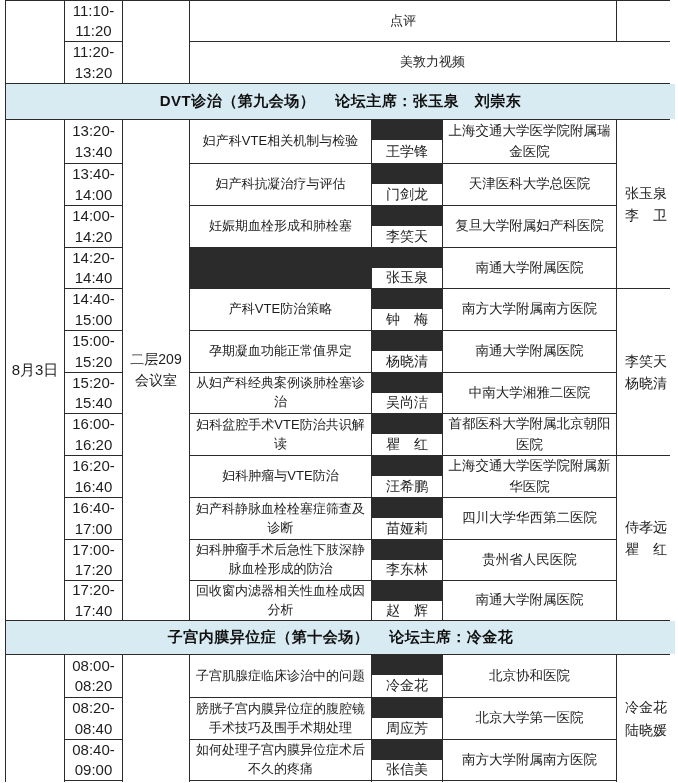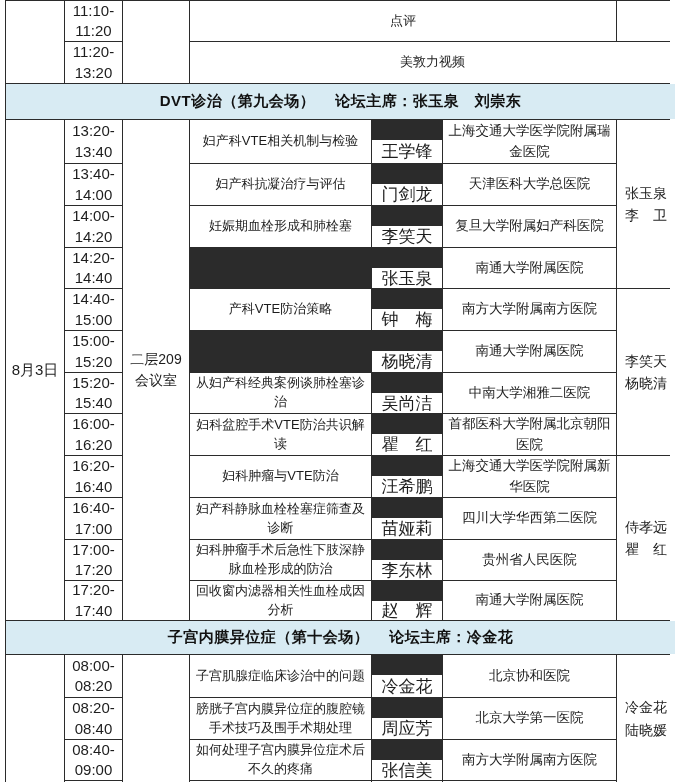--- a/index.html
+++ b/index.html
@@ -19,21 +19,21 @@
     width:663px;
   }
   .c{
     background:#ffffff;
     display:flex;align-items:center;justify-content:center;
     text-align:center;
     overflow:hidden;
   }
   .time{font-size:15px;line-height:1.35;white-space:pre-line;}
   .title{font-size:13px;line-height:1.45;padding:0 1px;}
-  .speaker{font-size:17px;margin-top:20px;}
+  .speaker{font-size:14px;margin-top:20px;}
   .hospital{font-size:13.5px;line-height:1.5;padding:0 2px;}
   .mod{font-size:14px;line-height:1.6;white-space:pre-line;}
   .date{font-size:15px;}
   .room{font-size:14px;line-height:1.5;padding:0 2px;}
   .band{
     background:#d8ebf3;
     font-size:15px;font-weight:bold;color:#111111;
     letter-spacing:0.5px;
   }
 </style>
@@ -81,20 +81,21 @@
   <div class="c hospital" style="grid-area:7/6/8/7">南通大学附属医院</div>
 
   <div class="c time" style="grid-area:8/2/9/3">14:40-
 15:00</div>
   <div class="c title" style="grid-area:8/4/9/5">产科VTE防治策略</div>
   <div class="c speaker" style="grid-area:8/5/9/6">钟　梅</div>
   <div class="c hospital" style="grid-area:8/6/9/7">南方大学附属南方医院</div>
 
   <div class="c time" style="grid-area:9/2/10/3">15:00-
 15:20</div>
+  <div class="c title" style="grid-area:9/4/10/5">孕期凝血功能正常值界定</div>
   <div class="c speaker" style="grid-area:9/5/10/6">杨晓清</div>
   <div class="c hospital" style="grid-area:9/6/10/7">南通大学附属医院</div>
 
   <div class="c time" style="grid-area:10/2/11/3">15:20-
 15:40</div>
   <div class="c title" style="grid-area:10/4/11/5">从妇产科经典案例谈肺栓塞诊治</div>
   <div class="c speaker" style="grid-area:10/5/11/6">吴尚洁</div>
   <div class="c hospital" style="grid-area:10/6/11/7">中南大学湘雅二医院</div>
 
   <div class="c time" style="grid-area:11/2/12/3">16:00-

